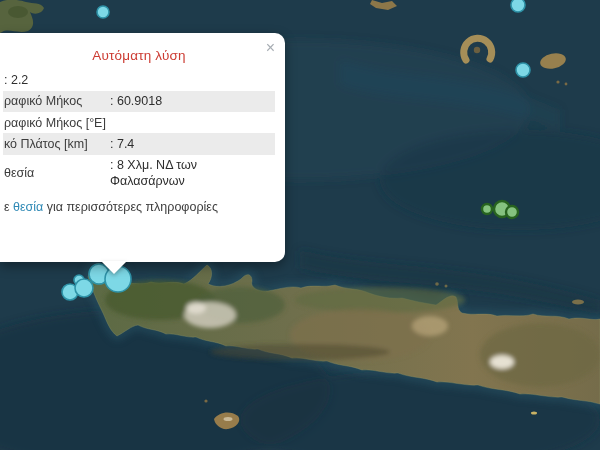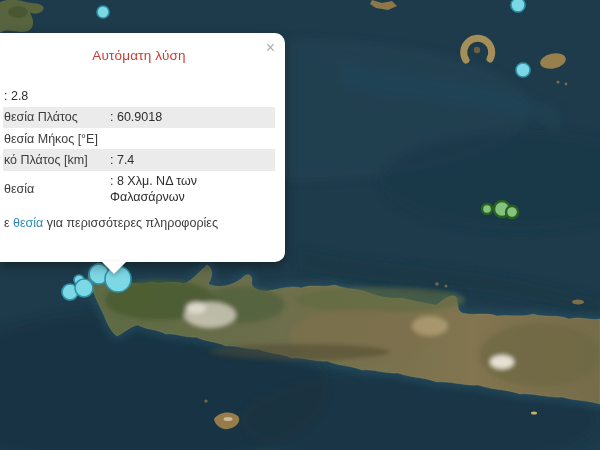--- a/index.html
+++ b/index.html
@@ -12,21 +12,21 @@
   .popup{position:absolute;left:0;top:33px;width:285px;height:229px;
          background:#ffffff;border-radius:0 10px 10px 0;
          box-shadow:0 4px 12px rgba(0,0,0,.38);
          color:#333;font-size:12.5px;line-height:1.3;z-index:5;}
   .popup-tail{position:absolute;left:101px;top:261px;width:0;height:0;z-index:6;
          border-left:13px solid transparent;border-right:13px solid transparent;
          border-top:13px solid #ffffff;
          filter:drop-shadow(0 2px 2px rgba(0,0,0,.25));}
   .popup-inner{padding:12px 10px 6px 3px;position:relative;height:211px;box-sizing:border-box;}
   .popup-title{text-align:center;color:var(--title-red,#cc3b32);
-         font-size:13.5px;margin:2px 0 21px 0;letter-spacing:.2px;}
+         font-size:13.5px;margin:2px 0 5px 0;letter-spacing:.2px;}
   .close-btn{position:absolute;top:7px;right:10px;color:#a7adb3;font-size:16px;
          line-height:1;cursor:pointer;font-weight:400;}
   .rows{display:block;}
   .row{display:flex;align-items:center;padding:2.5px 2px 2.5px 1px;}
   .row:nth-child(even){background:#ebebeb;}
   .row .lbl{width:106px;flex:none;white-space:pre-line;color:#3c3c3c;}
   .row .val{flex:1;white-space:pre-line;color:#2e2e2e;}
   .popup-footer{padding:7px 2px 0 1px;color:#3c3c3c;}
   .popup-footer .lnk{color:var(--link-blue,#2f89b5);cursor:pointer;}
 </style>
@@ -119,28 +119,28 @@
         <circle cx="512" cy="212" r="6" fill="#85c27f" stroke="#27631f" stroke-width="2.4"></circle>
       </g>
   </svg>
 
   <div class="popup">
     <div class="popup-inner">
       <span class="close-btn">×</span>
       <div class="popup-title">Αυτόματη λύση</div>
       <div class="rows">
         <div class="row">
-          <span class="val">: 2.8</span>
+          <span class="val">: 2.2</span>
         </div>
         <div class="row">
-          <span class="lbl">θεσία Πλάτος</span>
+          <span class="lbl">ραφικό Μήκος</span>
           <span class="val">: 60.9018</span>
         </div>
         <div class="row">
-          <span class="lbl">θεσία Μήκος [°E]</span>
+          <span class="lbl">ραφικό Μήκος [°E]</span>
         </div>
         <div class="row">
           <span class="lbl">κό Πλάτος [km]</span>
           <span class="val">: 7.4</span>
         </div>
         <div class="row">
           <span class="lbl">θεσία</span>
           <span class="val">: 8 Χλμ. ΝΔ των
 Φαλασάρνων</span>
         </div>

